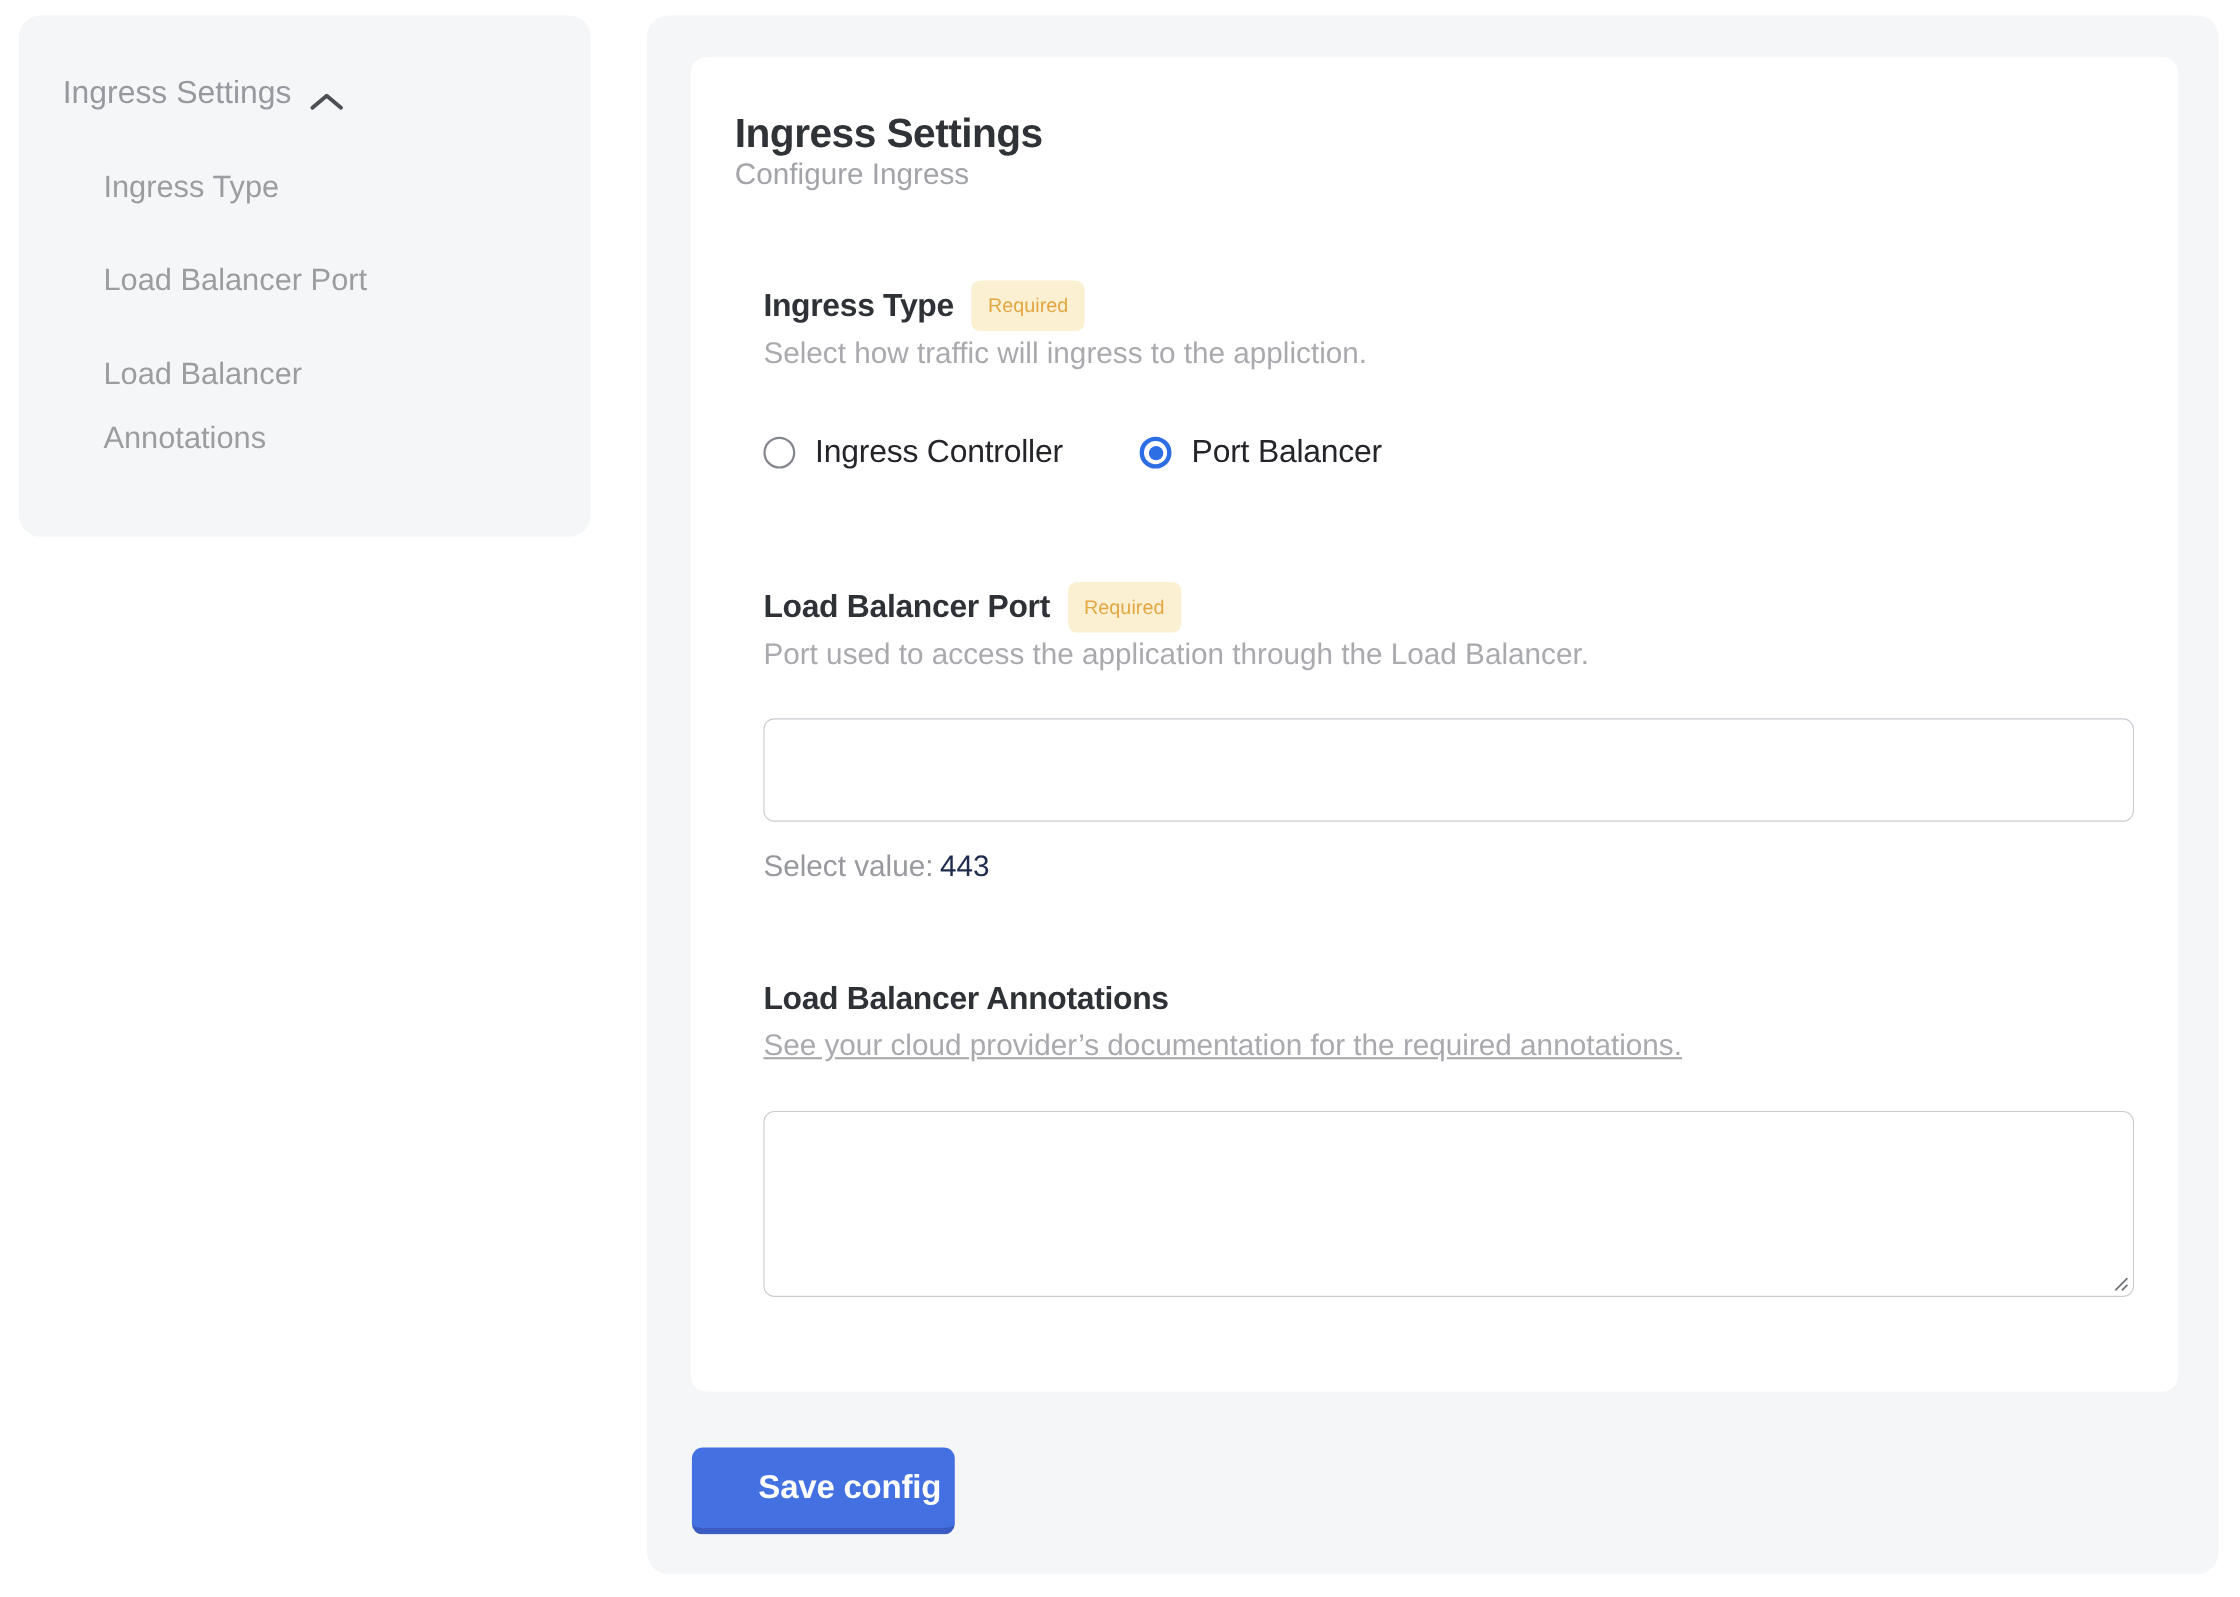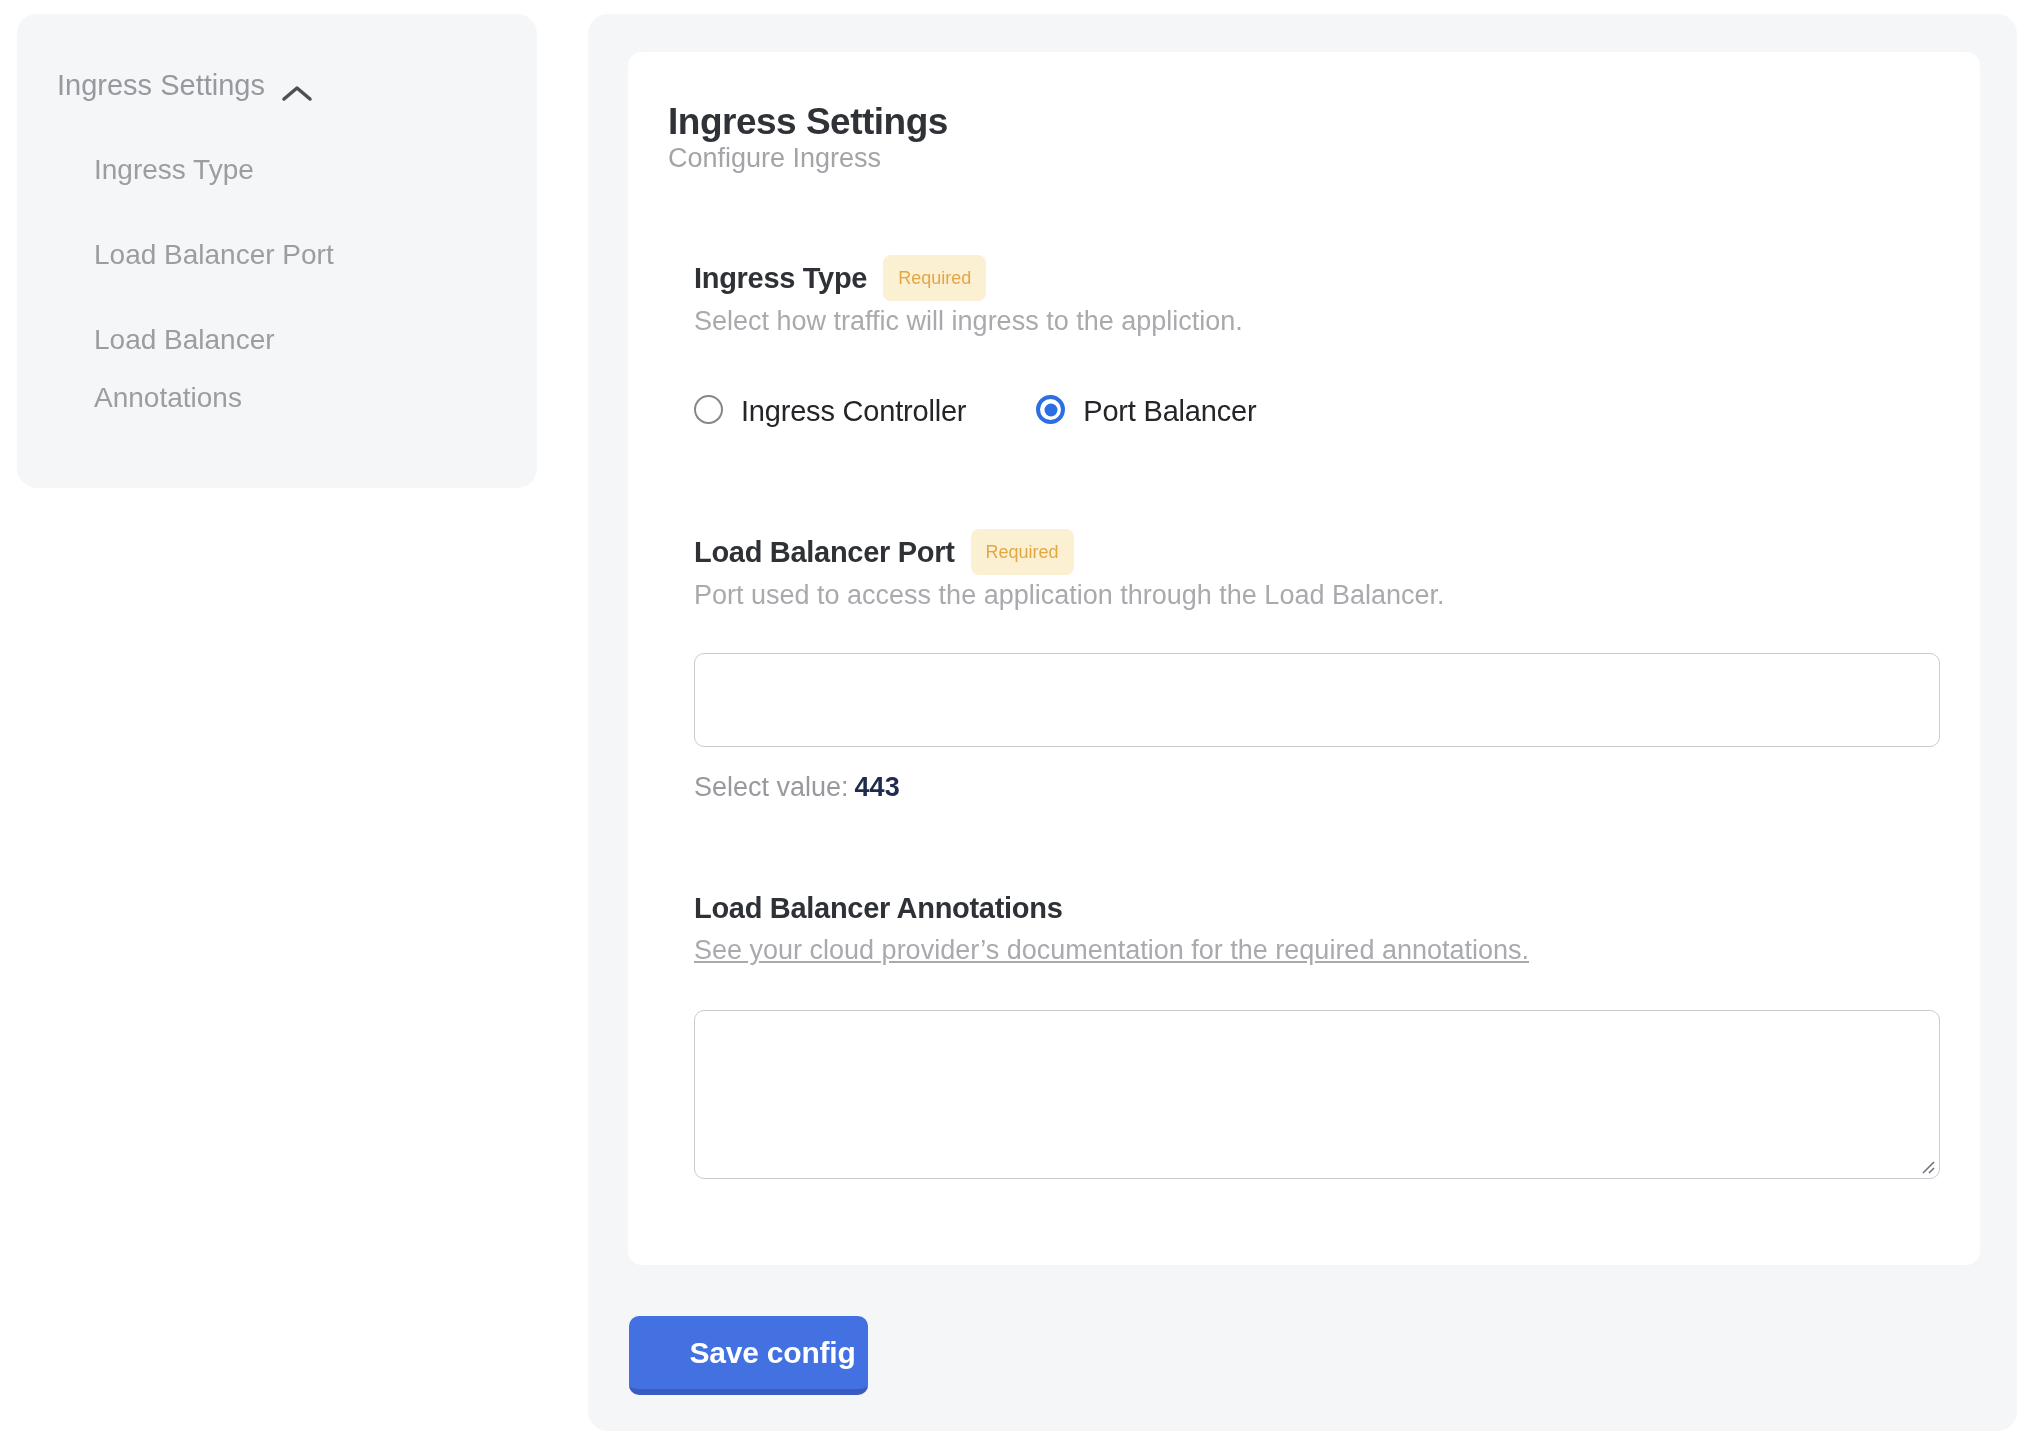--- a/index.html
+++ b/index.html
@@ -39,40 +39,40 @@
   .field-label-row { display:flex; align-items:center; gap:16px; height:48px; }
   .field-label { font-size:29px; font-weight:bold; color:#2e3136; letter-spacing:-0.3px; }
   .badge {
     background:#fcf0d2; color:#e2a743; font-size:18px; line-height:26px;
     padding:10px 15px; border-radius:8px;
   }
   .field-desc { margin-top:3px; font-size:27px; line-height:32px; color:#a9aaae; }
 
   .sec-ingress-type .field-label-row { margin-top:80px; }
   .radio-row { margin-top:58px; display:flex; align-items:center; gap:70px; }
-  .radio-option { display:flex; gap:18px; cursor:pointer; }
+  .radio-option { display:flex; align-items:center; gap:18px; cursor:pointer; }
   .radio-circle {
     width:29px; height:29px; border-radius:50%;
     border:2.5px solid #84878d; background:#ffffff; position:relative; flex:none;
   }
   .radio-option.selected .radio-circle { border:4px solid #2e6ee4; }
   .radio-option.selected .radio-circle::after {
     content:""; position:absolute; left:50%; top:50%; transform:translate(-50%,-50%);
     width:13px; height:13px; border-radius:50%; background:#2e6ee4;
   }
   .radio-label { font-size:29px; font-weight:500; color:#232529; letter-spacing:-0.2px; }
 
   .sec-lb-port .field-label-row { margin-top:100px; }
   .text-input {
     margin-top:42px; width:100%; height:94px; display:block;
     border:1.5px solid #c9ccd1; border-radius:10px; background:#ffffff;
     font-size:28px; color:#2e3136; padding:0 22px; outline:none;
   }
   .default-line { margin-top:24px; font-size:27px; line-height:32px; color:#97999e; }
-  .default-line b { color:#1f2b4d; font-weight:bold; margin-left:6px; }
+  .default-line b { color:#1f2b4d; font-weight:normal; margin-left:6px; }
 
   .sec-lb-annotations .field-label-row { margin-top:88px; height:34px; }
   .sec-lb-annotations .field-desc { margin-top:9px;text-decoration:underline; }
   .textarea-wrap { position:relative; margin-top:44px; width:100%; height:169px; }
   .textarea-wrap textarea {
     width:100%; height:100%; resize:none; outline:none; display:block;
     border:1.5px solid #c9ccd1; border-radius:10px; background:#ffffff;
     font-family:"Liberation Sans", sans-serif; font-size:28px; color:#2e3136; padding:14px 20px;
   }
   .resize-handle { position:absolute; right:4px; bottom:4px; width:20px; height:20px; cursor:nwse-resize; }

